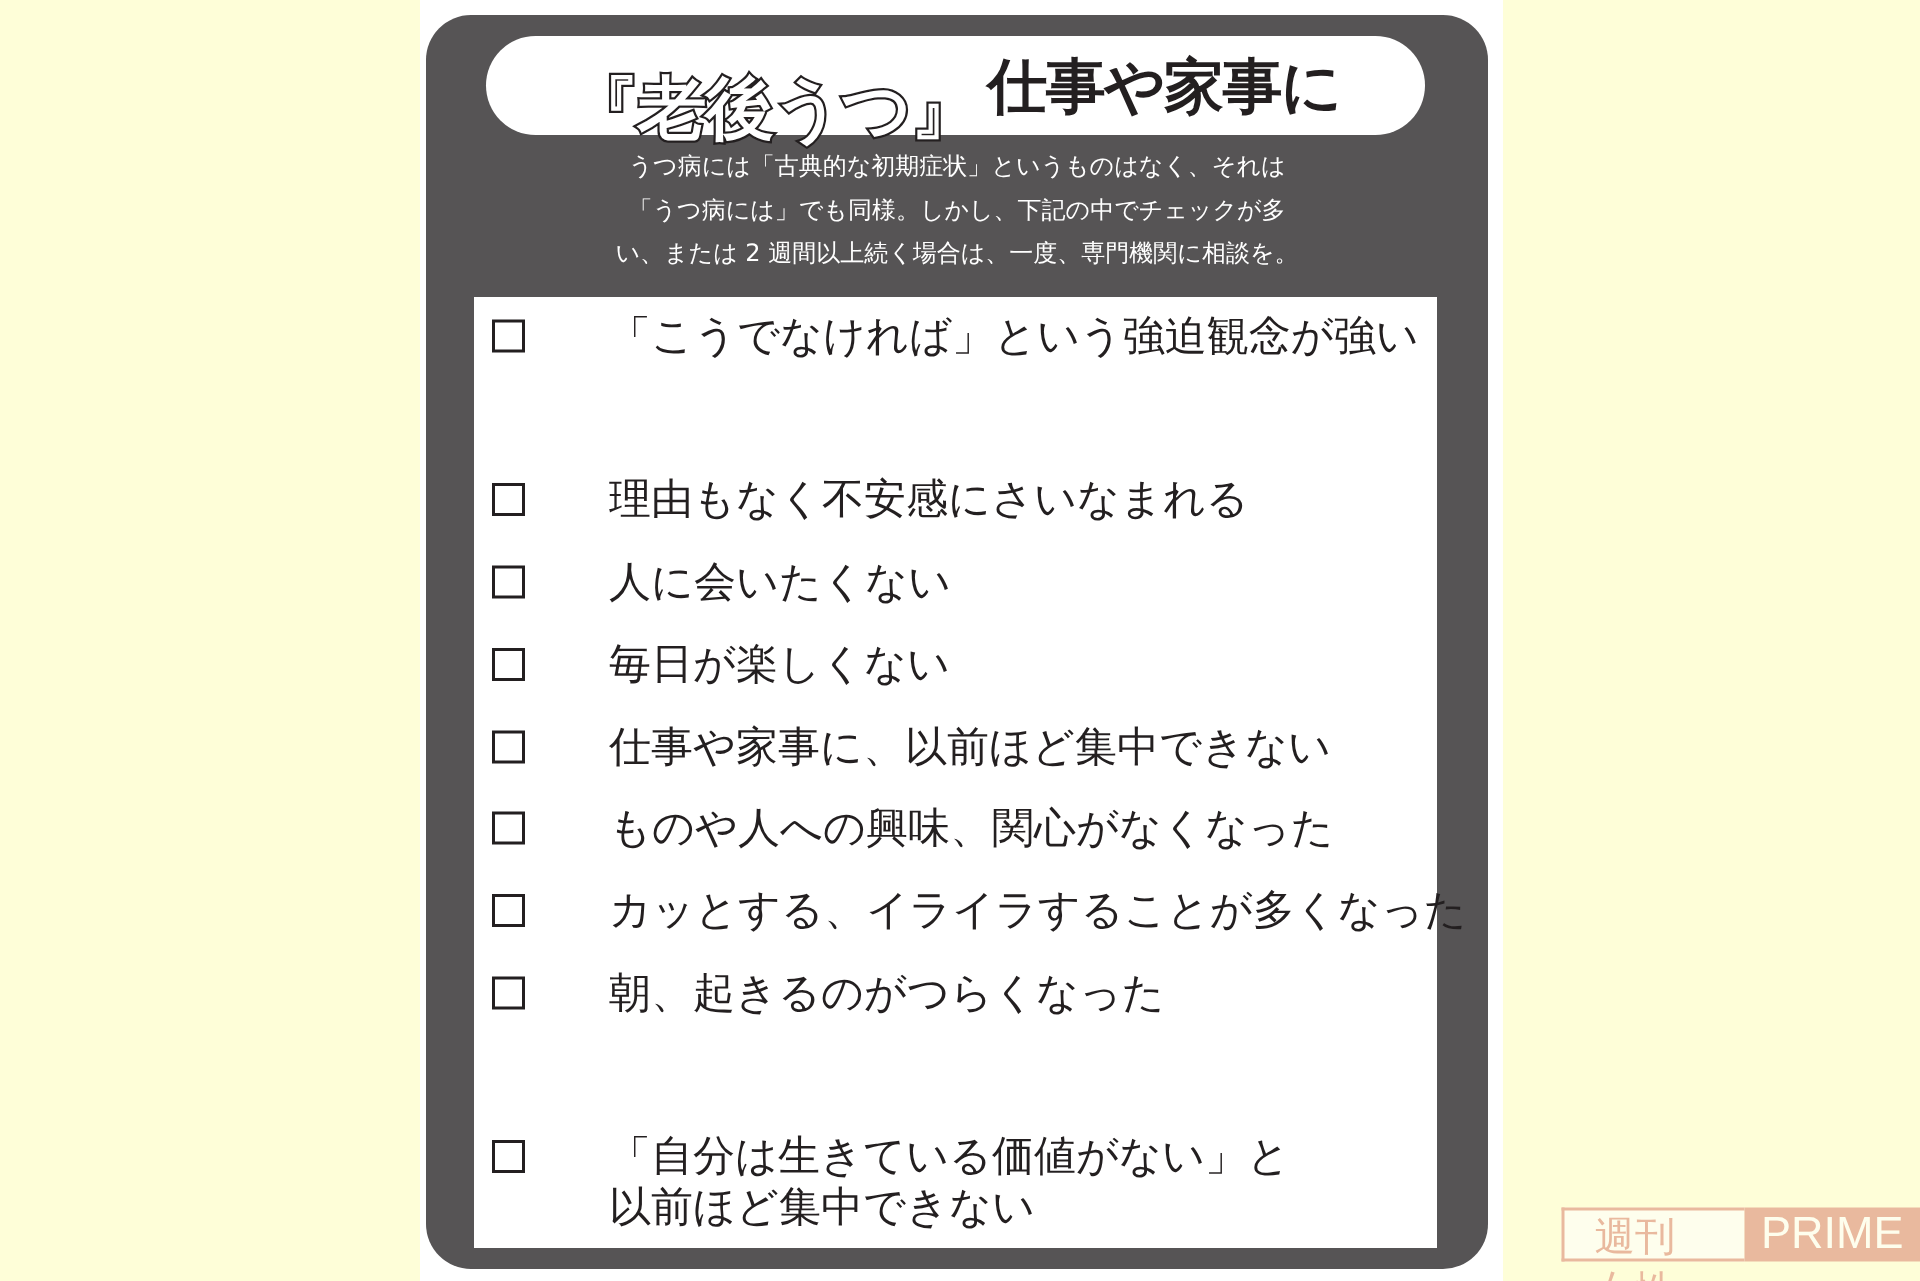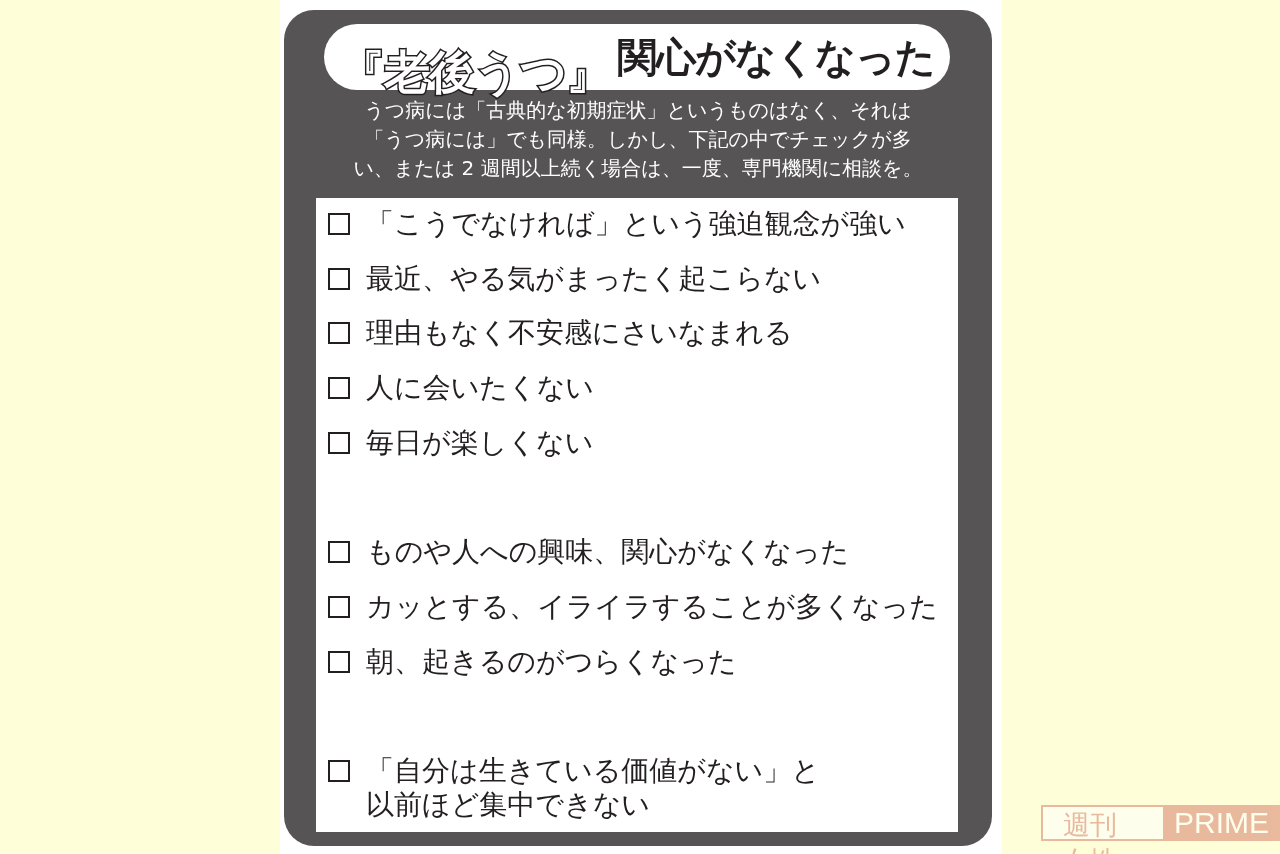--- a/index.html
+++ b/index.html
@@ -27,36 +27,36 @@
     -webkit-text-stroke:3px #231f20; paint-order:stroke fill;
     letter-spacing:-1px;
     text-shadow: 0 0 0 #231f20;
     margin-top: 32px;
   }
   .title-sub {
     font-size:40px; font-weight:bold; color:#231f20; margin-left:6px; letter-spacing:-1px;
   }
   .desc {
     position:absolute; left:318px; top:96px; width:640px;
-    color:#ffffff; font-size:20px; line-height:29px; text-align:center;
+    color:#ffffff; font-size:16px; line-height:29px; text-align:center;
   }
   .desc div { white-space:nowrap; }
   .list-box {
     position:absolute; left:316px; top:198px; width:642px; height:634px;
     background:#ffffff;
   }
   .item {
     position:absolute; left:12px; display:flex; align-items:flex-start;
     font-size:28px; color:#231f20; line-height:34px; white-space:nowrap;
   }
   .checkbox {
     width:22px; height:22px; border:2px solid #231f20; background:#fff;
     margin-top:6px; margin-right:16px; flex:none; box-sizing:border-box;
   }
-  .item-text { display:block; }
+  .item-text { display:block;margin-left:40px; }
   .watermark {
     position:absolute; left:1041px; top:805px; height:36px;
     display:flex; align-items:stretch; opacity:0.55;
   }
   .wm-jp {
     background:#ffffff; color:#d9826f; font-size:27px; line-height:36px; padding:0 20px;
     border:2px solid #d9826f; border-right:none; box-sizing:border-box;
   }
   .wm-en {
     background:#d9826f; color:#ffffff; font-size:30px; line-height:36px; padding:0 11px;
@@ -65,49 +65,49 @@
 </style>
 </head>
 <body>
 
 <div class="page"></div>
 
 <div class="panel"></div>
 
 <div class="title-pill">
   <span class="title-main">『老後うつ』</span>
-  <span class="title-sub">関心がなくなった</span>
+  <span class="title-sub">仕事や家事に</span>
 </div>
 
 <div class="desc">
   <div>うつ病には「古典的な初期症状」というものはなく、それは</div>
   <div>「うつ病には」でも同様。しかし、下記の中でチェックが多</div>
   <div>い、または 2 週間以上続く場合は、一度、専門機関に相談を。</div>
 </div>
 
 <div class="list-box">
   <div class="item" style="top:9px">
     <span class="checkbox"></span>
     <span class="item-text">「こうでなければ」という強迫観念が強い</span>
   </div>
-  <div class="item" style="top:64px">
-    <span class="checkbox"></span>
-    <span class="item-text">最近、やる気がまったく起こらない</span>
-  </div>
   <div class="item" style="top:118px">
     <span class="checkbox"></span>
     <span class="item-text">理由もなく不安感にさいなまれる</span>
   </div>
   <div class="item" style="top:173px">
     <span class="checkbox"></span>
     <span class="item-text">人に会いたくない</span>
   </div>
   <div class="item" style="top:228px">
     <span class="checkbox"></span>
     <span class="item-text">毎日が楽しくない</span>
+  </div>
+  <div class="item" style="top:283px">
+    <span class="checkbox"></span>
+    <span class="item-text">仕事や家事に、以前ほど集中できない</span>
   </div>
   <div class="item" style="top:392px">
     <span class="checkbox"></span>
     <span class="item-text">カッとする、イライラすることが多くなった</span>
   </div>
   <div class="item" style="top:337px">
     <span class="checkbox"></span>
     <span class="item-text">ものや人への興味、関心がなくなった</span>
   </div>
   <div class="item" style="top:447px">

